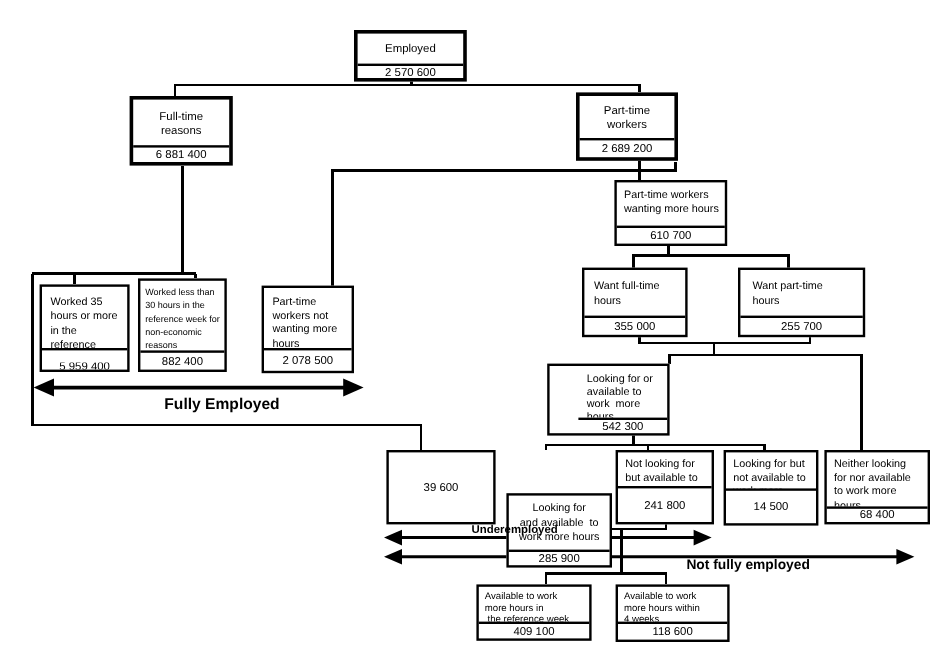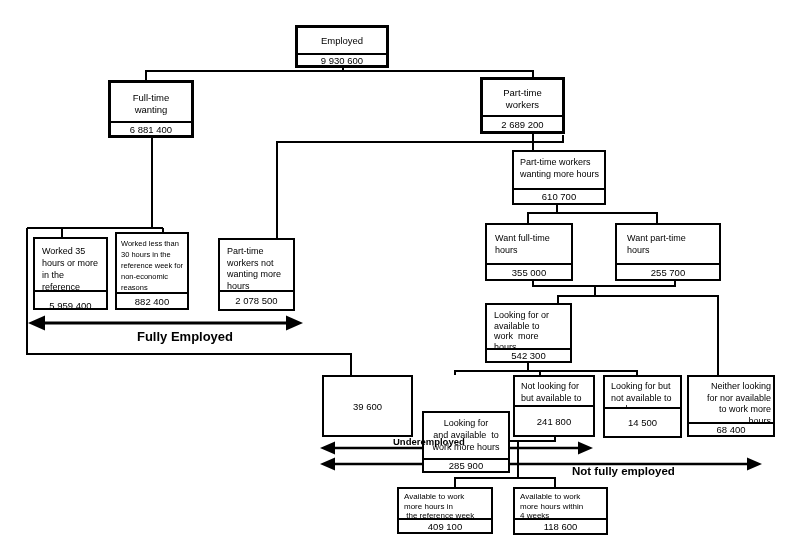--- a/index.html
+++ b/index.html
@@ -64,26 +64,26 @@
 
     <g>
       <line x1="334" y1="464" x2="748" y2="464" stroke-width="2.5"></line>
       <polygon points="320,464 335,457.5 335,470.5"></polygon>
       <polygon points="762,464 747,457.5 747,470.5"></polygon>
     </g>
   </svg>
 
   <div class="box thick" style="left:295px;top:25px;width:94px;height:43px;">
     <div class="lbl c" style="height:27px;padding-top:7px;font-size:9.5px;">Employed</div>
-    <div class="val">9 930 600</div>
+    <div class="val">2 570 600</div>
   </div>
 
   <div class="box thick" style="left:108px;top:80px;width:86px;height:58px;">
     <div class="lbl c" style="height:40px;padding-top:9px;line-height:12px;font-size:9.5px;">Full-time
-wanting</div>
+reasons</div>
     <div class="val">6 881 400</div>
   </div>
 
   <div class="box thick" style="left:480px;top:77px;width:85px;height:57px;">
     <div class="lbl c" style="height:37px;padding-top:7px;line-height:12px;font-size:9.5px;">Part-time
 workers</div>
     <div class="val">2 689 200</div>
   </div>
 
   <div class="box" style="left:512px;top:150px;width:94px;height:55px;">
@@ -122,21 +122,21 @@
   </div>
 
   <div class="box" style="left:218px;top:238px;width:77px;height:73px;">
     <div class="lbl" style="height:52px;padding-top:6px;padding-left:7px;line-height:11.5px;">Part-time
 workers not
 wanting more
 hours</div>
     <div class="val">2 078 500</div>
   </div>
 
-  <div class="box" style="left:485px;top:303px;width:87px;height:60px;">
+  <div class="box" style="left:456px;top:303px;width:102px;height:60px;padding-left:24px;">
     <div class="lbl" style="height:45px;padding-top:5px;padding-left:7px;line-height:10.5px;">Looking for or
 available to
 work  more
 hours</div>
     <div class="val">542 300</div>
   </div>
 
   <div class="box" style="left:322px;top:375px;width:91px;height:62px;">
     <div class="val">39 600</div>
   </div>
@@ -158,21 +158,21 @@
 
   <div class="box" style="left:603px;top:375px;width:79px;height:63px;">
     <div class="lbl" style="height:32px;line-height:11.5px;">Looking for but
 not available to
 work more
 hours</div>
     <div class="val">14 500</div>
   </div>
 
   <div class="box" style="left:687px;top:375px;width:88px;height:62px;">
-    <div class="lbl" style="height:47px;line-height:11.5px;text-align:right;">Neither looking
+    <div class="lbl" style="height:47px;line-height:11.5px;">Neither looking
 for nor available
 to work more
 hours</div>
     <div class="val">68 400</div>
   </div>
 
   <div class="box" style="left:397px;top:487px;width:96px;height:47px;">
     <div class="lbl" style="height:31px;padding:3px 1px 0 5px;font-size:8px;line-height:9.5px;">Available to work
 more hours in
  the reference week</div>

